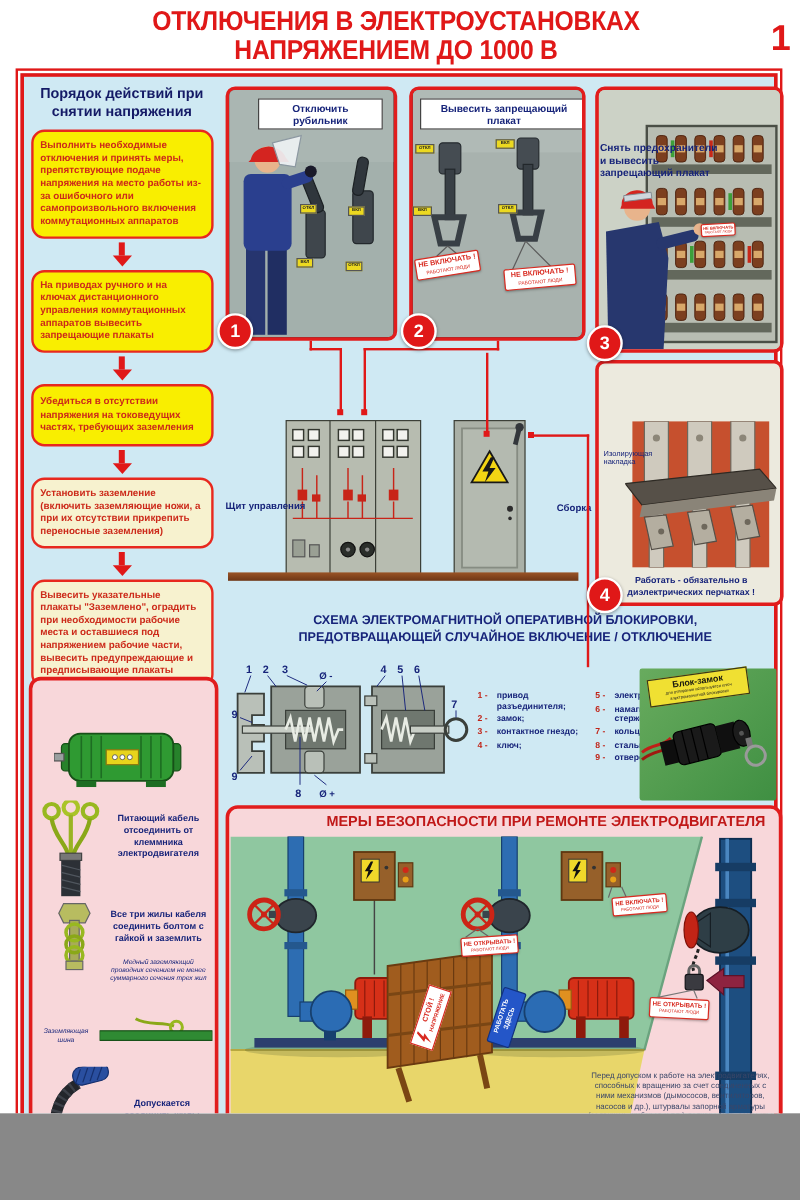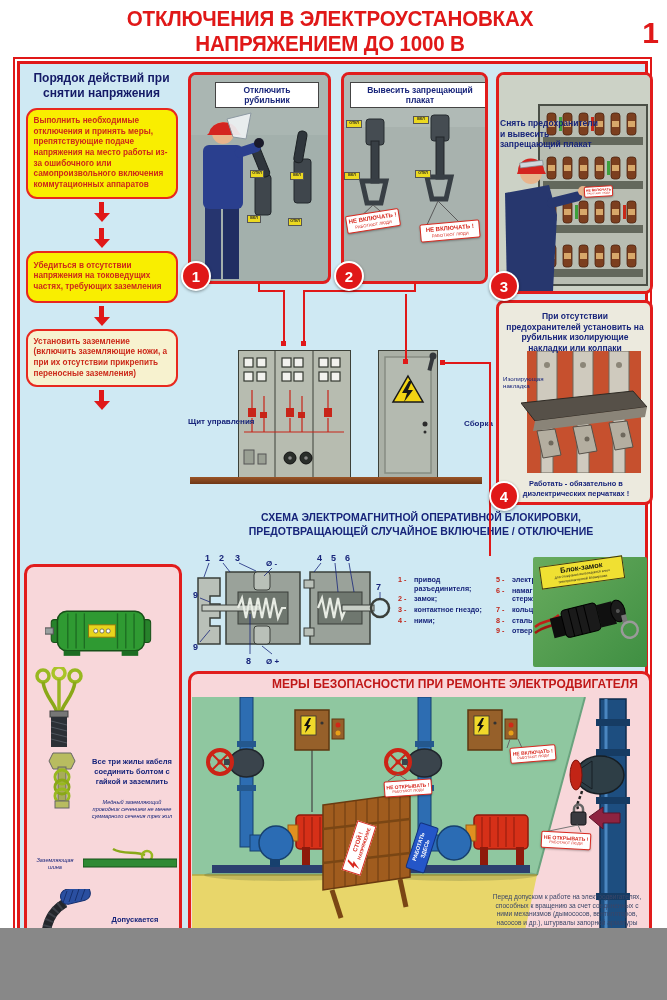--- a/index.html
+++ b/index.html
@@ -100,34 +100,36 @@
 
   <div class="abs" style="inset:0;">
 
     <div class="abs proc-col">
       <div class="proc-header">Порядок действий при снятии напряжения</div>
       <div class="step-box" style="min-height:86px;">Выполнить необходимые отключения и принять меры, препятствующие подаче напряжения на место работы из-за ошибочного или самопроизвольного включения коммутационных аппаратов</div>
       <div class="flow-arrow">
           <div class="stem"></div>
           <div class="head"></div>
         </div>
+      <div class="step-box" style="min-height:60px;">На приводах ручного и на ключах дистанционного управления коммутационных аппаратов вывесить запрещающие плакаты</div>
       <div class="flow-arrow">
           <div class="stem"></div>
           <div class="head"></div>
         </div>
       <div class="step-box" style="min-height:52px;">Убедиться в отсутствии напряжения на токоведущих частях, требующих заземления</div>
       <div class="flow-arrow">
           <div class="stem"></div>
           <div class="head"></div>
         </div>
       <div class="step-box cream" style="min-height:56px;">Установить заземление (включить заземляющие ножи, а при их отсутствии прикрепить переносные заземления)</div>
       <div class="flow-arrow">
           <div class="stem"></div>
           <div class="head"></div>
         </div>
+      <div class="step-box cream" style="min-height:68px;">Вывесить указательные плакаты "Заземлено", оградить при необходимости рабочие места и оставшиеся под напряжением рабочие части, вывесить предупреждающие и предписывающие плакаты</div>
     </div>
 
     <div class="abs motor-panel">
       <svg class="abs" style="left:18px;top:36px;" width="116" height="56" viewBox="0 0 112 54">
         <rect x="6" y="16" width="10" height="22" rx="3" fill="#27822b" stroke="#175018"></rect>
         <rect x="92" y="16" width="10" height="22" rx="3" fill="#27822b" stroke="#175018"></rect>
         <rect x="12" y="8" width="84" height="38" rx="9" fill="#2f9a32" stroke="#175018" stroke-width="1.5"></rect>
         <g stroke="#1d6d22" stroke-width="1.3">
           <line x1="22" y1="10" x2="22" y2="44"></line>
             <line x1="30" y1="10" x2="30" y2="44"></line>
@@ -153,20 +155,21 @@
         <path d="M42,15 C40,30 30,36 28,46" fill="none" stroke="#8aa818" stroke-width="3.5"></path>
         <rect x="17" y="44" width="18" height="6" fill="#777" stroke="#444"></rect>
         <rect x="18" y="50" width="16" height="30" fill="#2c3036"></rect>
         <g stroke="#50565e" stroke-width="1">
           <line x1="18" y1="54" x2="34" y2="58"></line>
             <line x1="18" y1="60" x2="34" y2="64"></line>
           <line x1="18" y1="66" x2="34" y2="70"></line>
             <line x1="18" y1="72" x2="34" y2="76"></line>
         </g>
       </svg>
+      <div class="abs m-label" style="left:60px;top:110px;width:90px;">Питающий кабель отсоединить от клеммника электродвигателя</div>
       <svg class="abs" style="left:12px;top:182px;" width="46" height="60" viewBox="0 0 46 60">
         <polygon points="14,4 32,4 36,12 32,20 14,20 10,12" fill="#b8bc60" stroke="#666"></polygon>
         <rect x="19" y="18" width="8" height="34" fill="#a8ac58" stroke="#666"></rect>
         <circle cx="23" cy="28" r="7" fill="none" stroke="#98b820" stroke-width="3"></circle>
         <circle cx="23" cy="38" r="7" fill="none" stroke="#8aa818" stroke-width="3"></circle>
         <circle cx="23" cy="47" r="7" fill="none" stroke="#98b820" stroke-width="3"></circle>
         <rect x="16" y="52" width="14" height="7" fill="#b8bc60" stroke="#666"></rect>
       </svg>
       <div class="abs m-label" style="left:60px;top:190px;width:90px;">Все три жилы кабеля соединить болтом с гайкой и заземлить</div>
       <div class="abs m-note" style="left:62px;top:232px;width:86px;">Медный заземляющий проводник сечением не менее суммарного сечения трех жил</div>
@@ -362,21 +365,20 @@
           <polygon points="16,80 34,78 40,104 22,107"></polygon>
           <polygon points="52,76 70,74 76,100 58,103"></polygon>
           <polygon points="88,72 106,70 112,96 94,99"></polygon>
         </g>
         <g fill="#6e685c">
             <circle cx="30" cy="92" r="2.5"></circle>
             <circle cx="66" cy="88" r="2.5"></circle>
             <circle cx="102" cy="84" r="2.5"></circle>
           </g>
       </svg>
-      <div class="abs cap-text" style="left:6px;top:8px;width:140px;text-align:center;">При отсутствии предохранителей установить на рубильник изолирующие накладки или колпаки</div>
       <div class="abs" style="left:4px;top:72px;width:42px;color:#17247a;font-size:6.2px;line-height:1.2;">Изолирующая накладка</div>
       <div class="abs" style="left:8px;top:176px;width:138px;text-align:center;color:#17247a;font-weight:bold;font-size:7.4px;line-height:1.3;">Работать - обязательно в диэлектрических перчатках !</div>
     </div>
     <div class="abs badge" style="left:489px;top:481px;">4</div>
 
     <div class="abs conn" style="left:258px;top:284px;width:2px;height:8px;"></div>
     <div class="abs conn" style="left:258px;top:290px;width:27px;height:2px;"></div>
     <div class="abs conn" style="left:283px;top:290px;width:2px;height:54px;"></div>
     <div class="abs conn-dot" style="left:281px;top:341px;"></div>
     <div class="abs conn" style="left:414px;top:284px;width:2px;height:8px;"></div>
@@ -499,21 +501,21 @@
       <div class="leg-item">
           <span class="leg-num">2 -</span>
           <span class="leg-txt">замок;</span>
         </div>
       <div class="leg-item">
           <span class="leg-num">3 -</span>
           <span class="leg-txt">контактное гнездо;</span>
         </div>
       <div class="leg-item">
           <span class="leg-num">4 -</span>
-          <span class="leg-txt">ними;</span>
+          <span class="leg-txt">ключ;</span>
         </div>
     </div>
     <div class="abs legend" style="left:496px;top:576px;width:118px;">
       <div class="leg-item">
           <span class="leg-num">5 -</span>
           <span class="leg-txt">электромагнит;</span>
         </div>
       <div class="leg-item">
           <span class="leg-num">6 -</span>
           <span class="leg-txt">намагничивающий стержень;</span>

